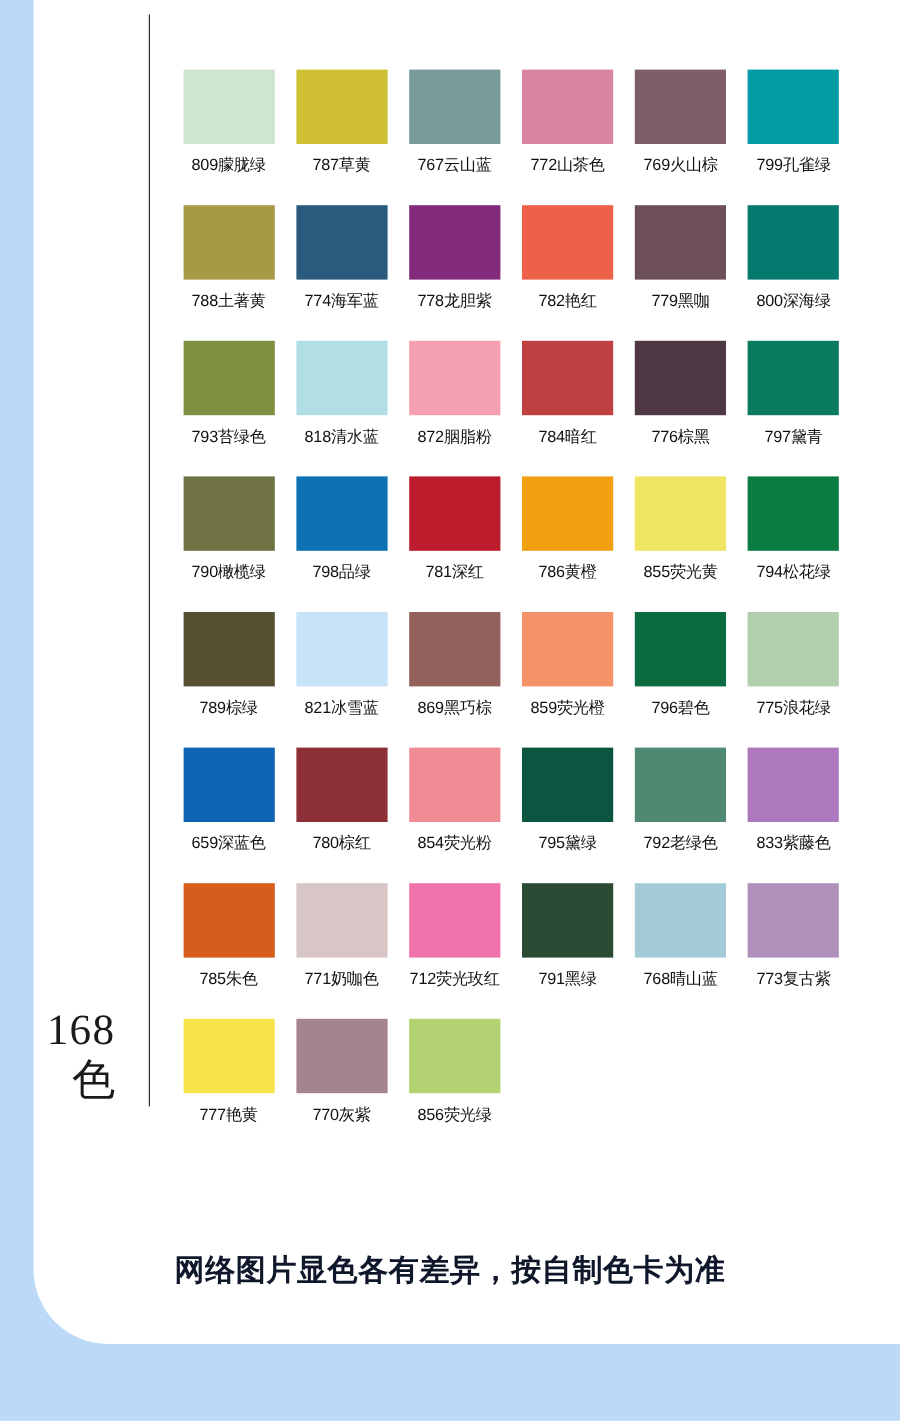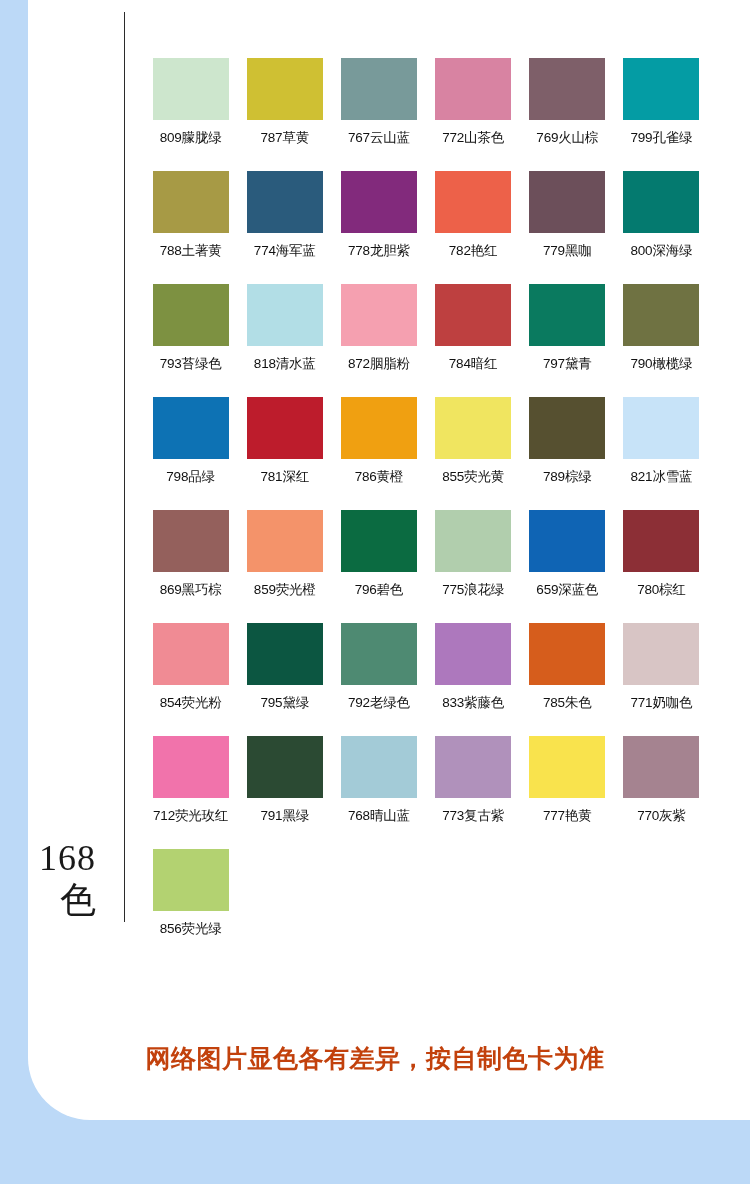--- a/index.html
+++ b/index.html
@@ -89,21 +89,21 @@
   }
   
   #footer-note {
     position: absolute;
     left: 0;
     top: 1042px;
     width: 750px;
     text-align: center;
     font-size: 25px;
     font-weight: bold;
-    color: #c2410c;
+    color: #0f172a;
     letter-spacing: 0.5px;
     font-family: "Liberation Sans", "DejaVu Sans", sans-serif;
   }
 </style>
 </head>
 <body>
 
 <div id="page">
 
   <div id="card"></div>
@@ -174,20 +174,24 @@
       </div>
       <div class="cell">
         <div class="swatch" style="background-color: rgb(245, 160, 176);"></div>
         <div class="cell-label">872胭脂粉</div>
       </div>
       <div class="cell">
         <div class="swatch" style="background-color: rgb(190, 64, 64);"></div>
         <div class="cell-label">784暗红</div>
       </div>
       <div class="cell">
+        <div class="swatch" style="background-color: rgb(78, 56, 67);"></div>
+        <div class="cell-label">776棕黑</div>
+      </div>
+      <div class="cell">
         <div class="swatch" style="background-color: rgb(10, 122, 95);"></div>
         <div class="cell-label">797黛青</div>
       </div>
       <div class="cell">
         <div class="swatch" style="background-color: rgb(111, 114, 66);"></div>
         <div class="cell-label">790橄榄绿</div>
       </div>
       <div class="cell">
         <div class="swatch" style="background-color: rgb(13, 114, 180);"></div>
         <div class="cell-label">798品绿</div>
@@ -198,20 +202,24 @@
       </div>
       <div class="cell">
         <div class="swatch" style="background-color: rgb(240, 160, 17);"></div>
         <div class="cell-label">786黄橙</div>
       </div>
       <div class="cell">
         <div class="swatch" style="background-color: rgb(240, 229, 96);"></div>
         <div class="cell-label">855荧光黄</div>
       </div>
       <div class="cell">
+        <div class="swatch" style="background-color: rgb(10, 124, 65);"></div>
+        <div class="cell-label">794松花绿</div>
+      </div>
+      <div class="cell">
         <div class="swatch" style="background-color: rgb(86, 80, 48);"></div>
         <div class="cell-label">789棕绿</div>
       </div>
       <div class="cell">
         <div class="swatch" style="background-color: rgb(199, 227, 248);"></div>
         <div class="cell-label">821冰雪蓝</div>
       </div>
       <div class="cell">
         <div class="swatch" style="background-color: rgb(148, 96, 92);"></div>
         <div class="cell-label">869黑巧棕</div>

